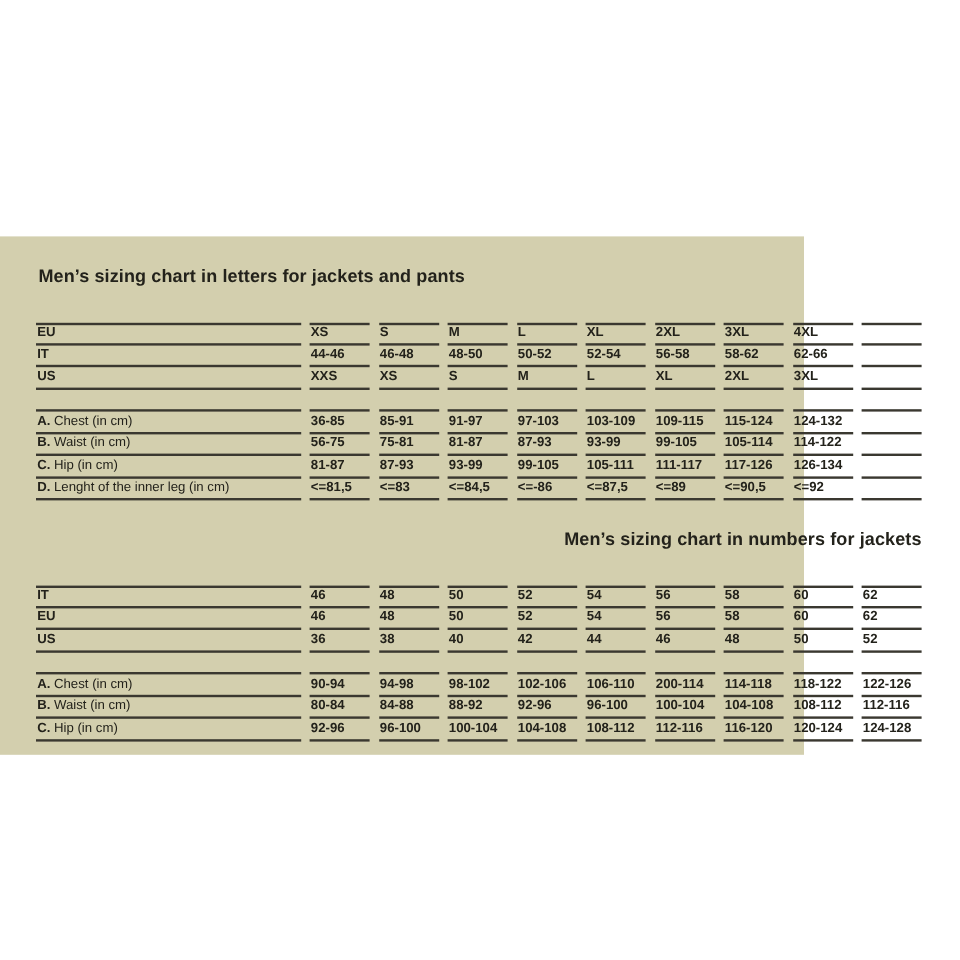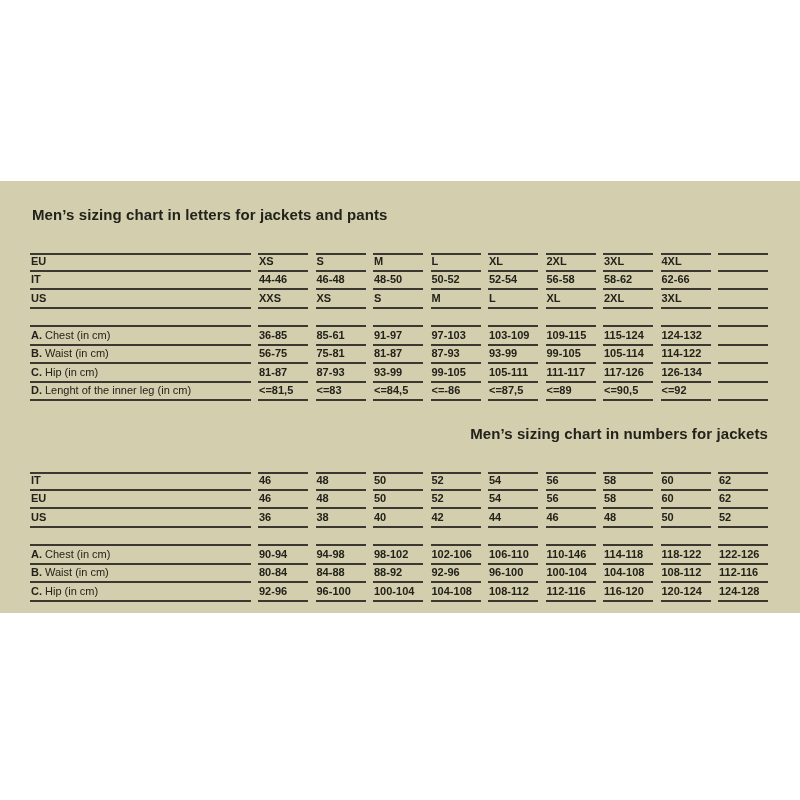--- a/index.html
+++ b/index.html
@@ -11,22 +11,22 @@
   * { margin: 0; padding: 0; box-sizing: border-box; }
   html, body { width: 800px; height: 800px; }
   body {
     background: var(--page-bg);
     font-family: "Liberation Sans", sans-serif;
     position: relative;
     overflow: hidden;
   }
   .panel {
     position: absolute;
-    left: 0; top: 181px;
-    width: 800px; height: 432px;
+    left: 0; top: 197px;
+    width: 670px; height: 432px;
     background: var(--panel-bg);
   }
   .chart-section { position: absolute; left: 30px; }
   .chart-section.letters { top: 25px; }
   .chart-section.numbers { top: 244px; text-align: right; }
   .chart-title {
     font-size: 15px;
     font-weight: 700;
     color: var(--text);
     line-height: 18px;
@@ -111,21 +111,21 @@
           <div class="cell val"></div>
           <div class="cell val"></div>
           <div class="cell val"></div>
         </div>
         <div class="trow">
           <div class="cell label">
             <span class="pfx">A.</span>
             <span class="lbl-text">Chest (in cm)</span>
           </div>
           <div class="cell val">36-85</div>
-          <div class="cell val">85-61</div>
+          <div class="cell val">85-91</div>
           <div class="cell val">91-97</div>
           <div class="cell val">97-103</div>
           <div class="cell val">103-109</div>
           <div class="cell val">109-115</div>
           <div class="cell val">115-124</div>
           <div class="cell val">124-132</div>
           <div class="cell val"></div>
         </div>
         <div class="trow">
           <div class="cell label">
@@ -229,21 +229,21 @@
         <div class="trow">
           <div class="cell label">
             <span class="pfx">A.</span>
             <span class="lbl-text">Chest (in cm)</span>
           </div>
           <div class="cell val">90-94</div>
           <div class="cell val">94-98</div>
           <div class="cell val">98-102</div>
           <div class="cell val">102-106</div>
           <div class="cell val">106-110</div>
-          <div class="cell val">110-146</div>
+          <div class="cell val">200-114</div>
           <div class="cell val">114-118</div>
           <div class="cell val">118-122</div>
           <div class="cell val">122-126</div>
         </div>
         <div class="trow">
           <div class="cell label">
             <span class="pfx">B.</span>
             <span class="lbl-text">Waist (in cm)</span>
           </div>
           <div class="cell val">80-84</div>

